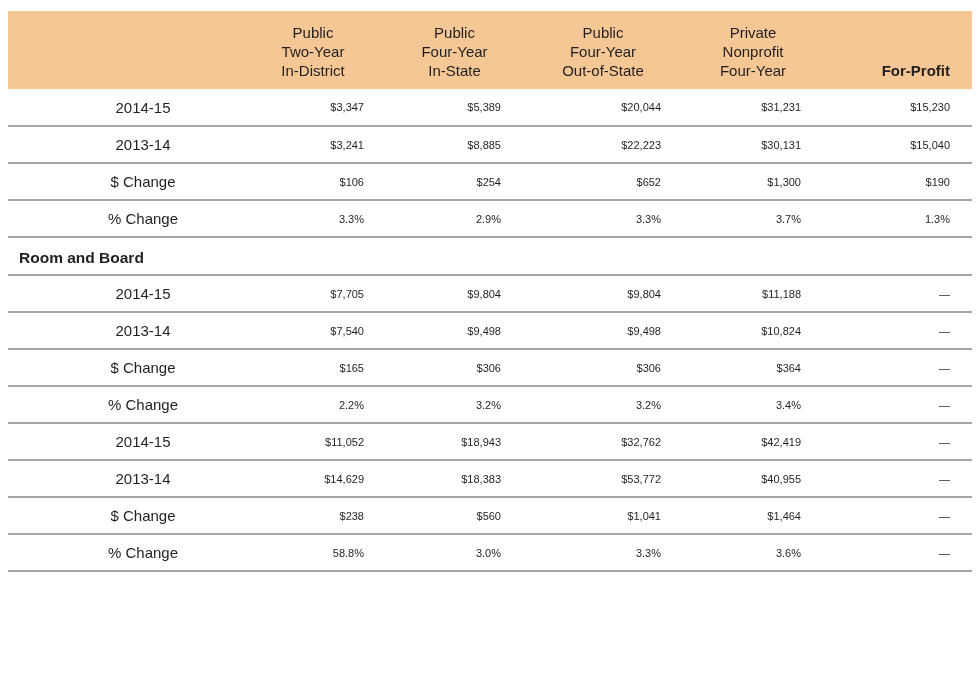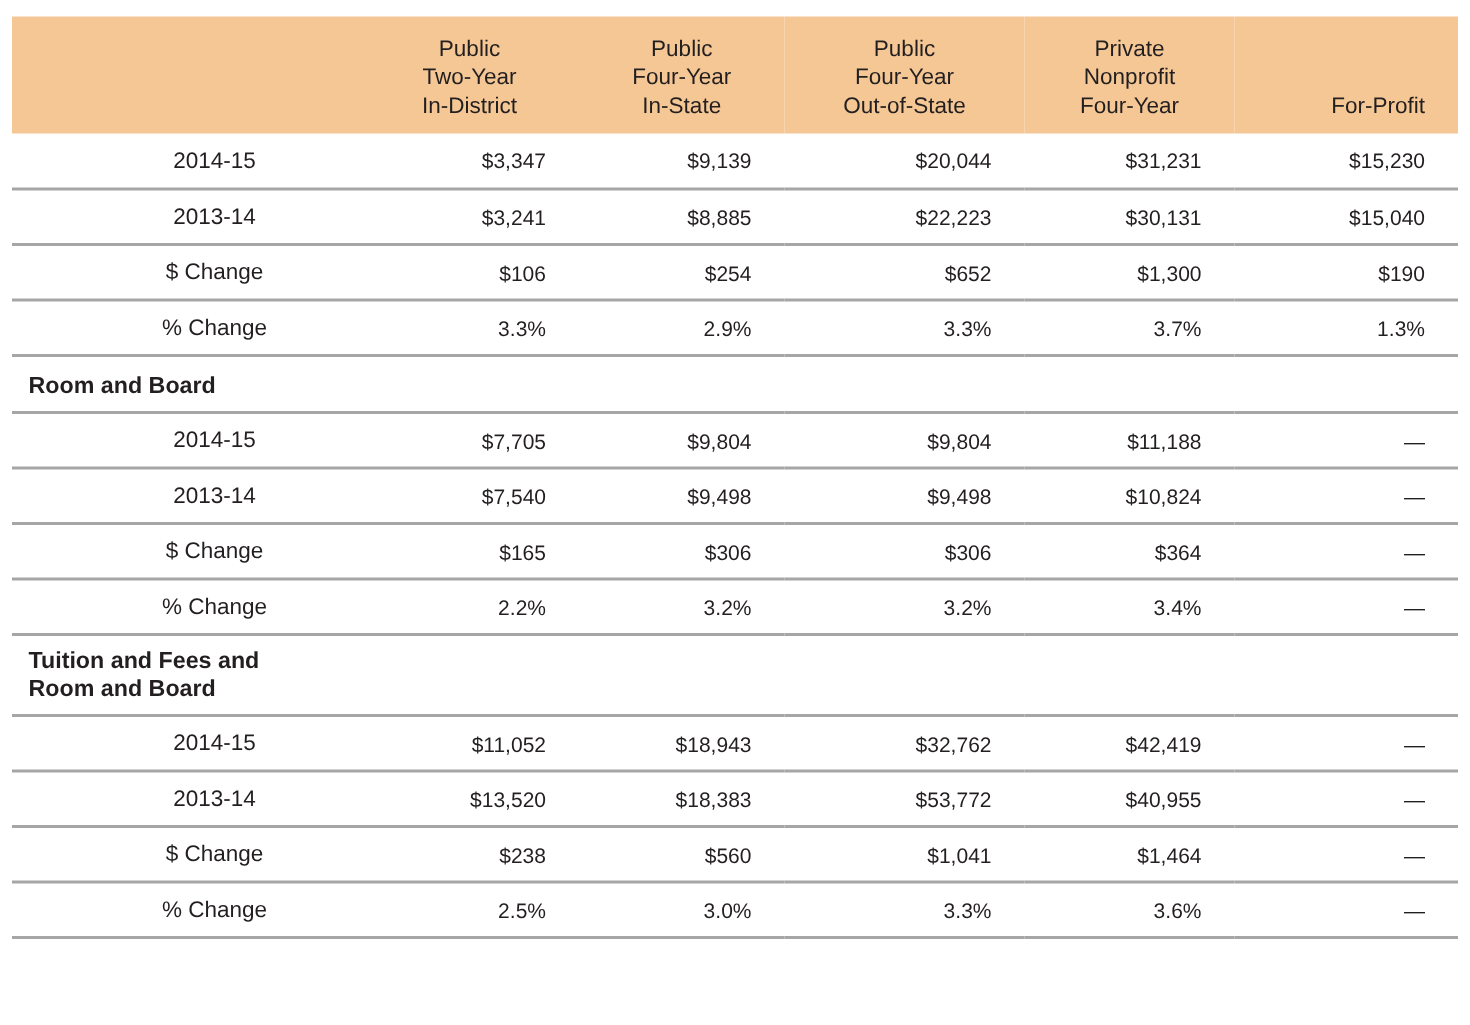--- a/index.html
+++ b/index.html
@@ -37,20 +37,21 @@
     vertical-align: bottom;
     padding: 0 0 9px 0;
     font-weight: normal;
     font-size: 15px;
     line-height: 19px;
     text-align: center;
   }
   thead th.col-last {
     text-align: right;
     padding-right: 22px;
+    font-weight: bold;
   }
 
   tbody tr {
     border-bottom: 2px solid var(--rule, #a6a6a6);
   }
   tr.section-row { height: 38px; }
   tr.section-row.multi { height: 54px; }
   tr.data-row { height: 37px; }
 
   td.section-title {
@@ -63,21 +64,21 @@
   }
   td.row-label {
     text-align: center;
     padding-left: 39px;
     font-size: 15px;
     vertical-align: middle;
   }
   td.value-cell {
     text-align: right;
     padding-right: 22px;
-    font-size: 14px;
+    font-size: 11px;
     vertical-align: middle;
     margin-top: 28px;
   }
 </style>
 </head>
 <body>
 
 <div class="page">
   <table class="costs">
     <colgroup>
@@ -113,21 +114,21 @@
           </th>
           <th class="col-last">
             <div>For-Profit</div>
           </th>
         </tr>
     </thead>
     <tbody>
         <tr class="data-row">
           <td class="row-label">2014-15</td>
           <td class="value-cell">$3,347</td>
-          <td class="value-cell">$9,139</td>
+          <td class="value-cell">$5,389</td>
           <td class="value-cell">$20,044</td>
           <td class="value-cell">$31,231</td>
           <td class="value-cell">$15,230</td>
         </tr>
         <tr class="data-row">
           <td class="row-label">2013-14</td>
           <td class="value-cell">$3,241</td>
           <td class="value-cell">$8,885</td>
           <td class="value-cell">$22,223</td>
           <td class="value-cell">$30,131</td>
@@ -179,53 +180,47 @@
           <td class="value-cell">—</td>
         </tr>
         <tr class="data-row">
           <td class="row-label">% Change</td>
           <td class="value-cell">2.2%</td>
           <td class="value-cell">3.2%</td>
           <td class="value-cell">3.2%</td>
           <td class="value-cell">3.4%</td>
           <td class="value-cell">—</td>
         </tr>
-        <tr class="section-row multi">
-          <td colspan="6" class="section-title">
-            <div>Tuition and Fees and</div>
-            <div>Room and Board</div>
-          </td>
-        </tr>
         <tr class="data-row">
           <td class="row-label">2014-15</td>
           <td class="value-cell">$11,052</td>
           <td class="value-cell">$18,943</td>
           <td class="value-cell">$32,762</td>
           <td class="value-cell">$42,419</td>
           <td class="value-cell">—</td>
         </tr>
         <tr class="data-row">
           <td class="row-label">2013-14</td>
-          <td class="value-cell">$13,520</td>
+          <td class="value-cell">$14,629</td>
           <td class="value-cell">$18,383</td>
           <td class="value-cell">$53,772</td>
           <td class="value-cell">$40,955</td>
           <td class="value-cell">—</td>
         </tr>
         <tr class="data-row">
           <td class="row-label">$ Change</td>
           <td class="value-cell">$238</td>
           <td class="value-cell">$560</td>
           <td class="value-cell">$1,041</td>
           <td class="value-cell">$1,464</td>
           <td class="value-cell">—</td>
         </tr>
         <tr class="data-row">
           <td class="row-label">% Change</td>
-          <td class="value-cell">2.5%</td>
+          <td class="value-cell">58.8%</td>
           <td class="value-cell">3.0%</td>
           <td class="value-cell">3.3%</td>
           <td class="value-cell">3.6%</td>
           <td class="value-cell">—</td>
         </tr>
       </tbody>
   </table>
 </div>
 
 </body></html>

